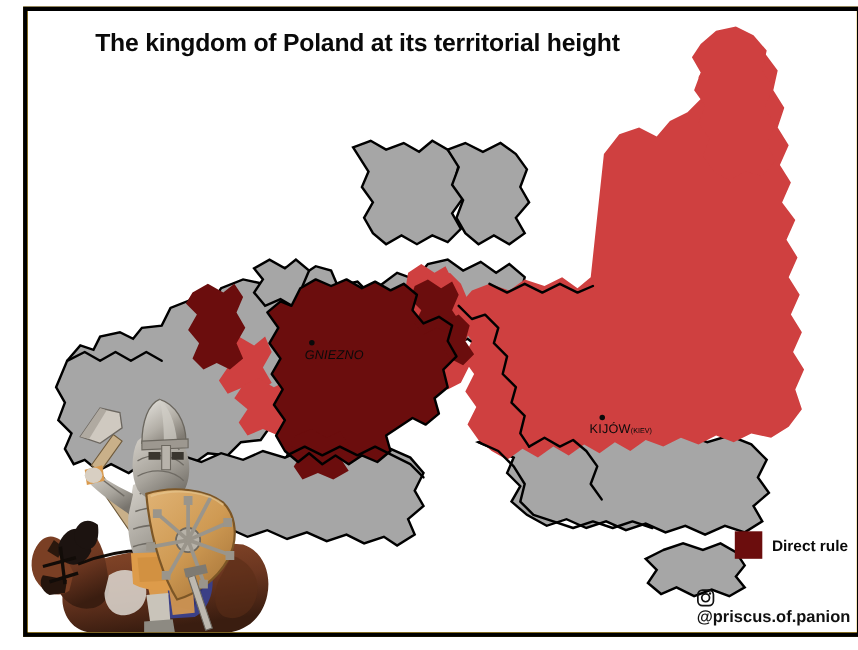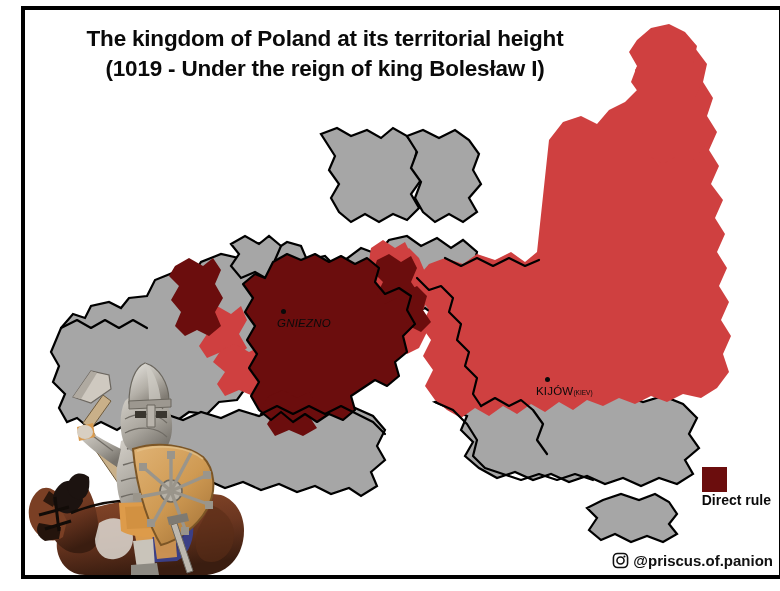--- a/index.html
+++ b/index.html
@@ -68,42 +68,42 @@
   #city-kijow .nm{left:0px;top:8px;}
 
   
   #legend{
     position:absolute;
     right:8px;bottom:58px;
     z-index:45;
   }
   .lg-row{
     display:flex;
-    align-items:flex-start;
+    align-items:center;
     margin-bottom:9px;
-    flex-direction:column;
   }
   .lg-sw{
     width:25px;height:25px;
     margin-right:9px;
     flex:0 0 auto;
   }
   .lg-tx{
     font-size:14px;
     font-weight:bold;
     color:#0a0a0a;
     white-space:nowrap;
   }
 
   
   #watermark{
     position:absolute;
     right:6px;bottom:6px;
     display:flex;
     z-index:46;
+    flex-direction:column;
   }
   #watermark .igwrap{
     width:17px;height:17px;
     margin-right:4px;
     flex:0 0 auto;
   }
   #watermark .handle{
     font-size:15px;
     font-weight:bold;
     color:#111;
@@ -245,21 +245,20 @@
         <path d="M 236 404 L 252 396 L 268 404 L 284 396 L 300 404 L 316 396 L 332 404
              L 348 412 L 360 424"></path>
         <path d="M 410 392 L 428 400 L 442 414 L 452 430 L 448 446 L 460 458 L 478 464
              L 496 470 L 514 464 L 532 470 L 550 464 L 568 470"></path>
         <path d="M 36 318 L 52 310 L 66 318 L 80 310 L 94 318 L 108 310 L 122 318"></path>
       </g>
     </svg>
 
     <div id="title">
       <div>The kingdom of Poland at its territorial height</div>
-      <div>(1019 - Under the reign of king Bolesław I)</div>
     </div>
 
     <div class="city" id="city-gniezno">
       <span class="dot"></span>
       <span class="nm">GNIEZNO</span>
     </div>
 
     <div class="city" id="city-kijow">
       <span class="dot"></span>
       <span class="nm"><span>KIJÓW</span><span class="alt">(KIEV)</span></span>

